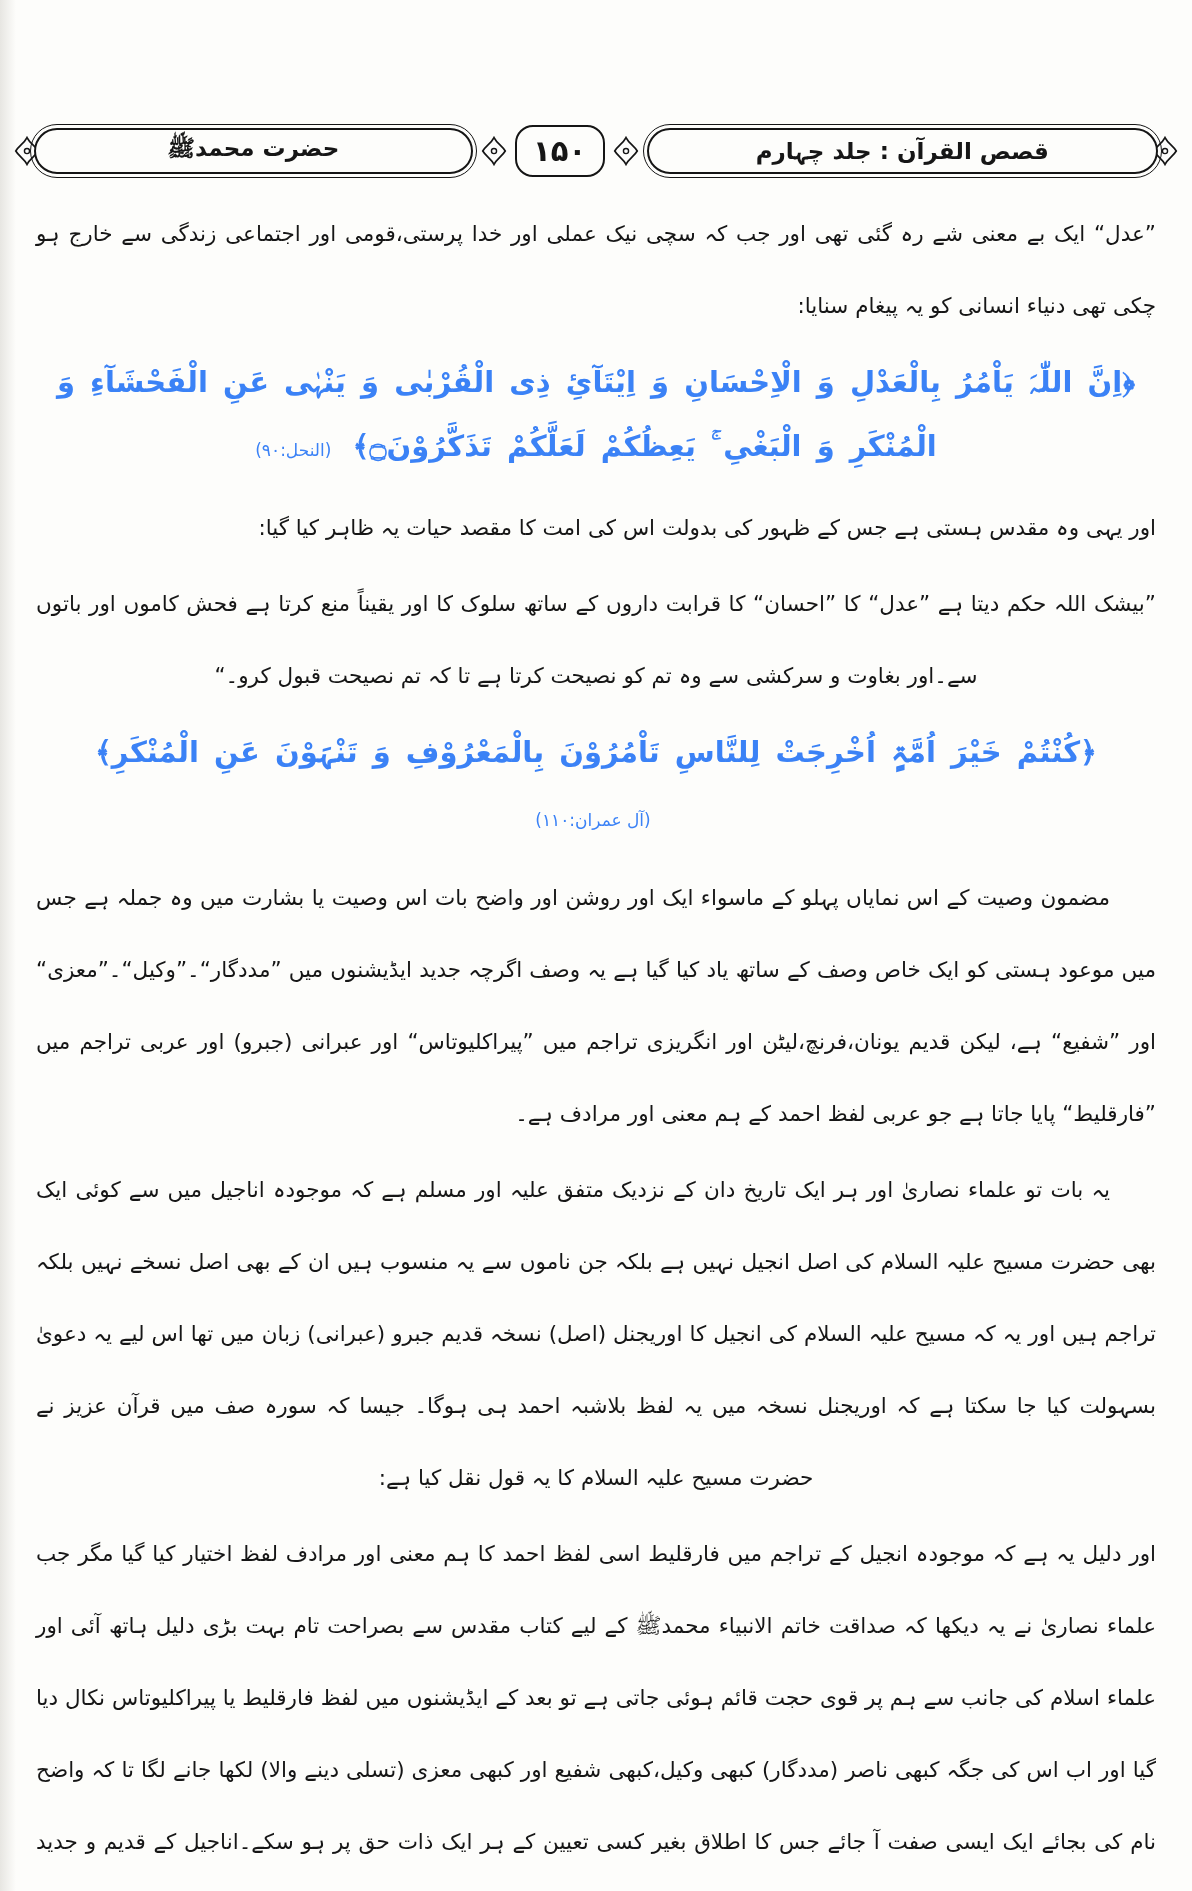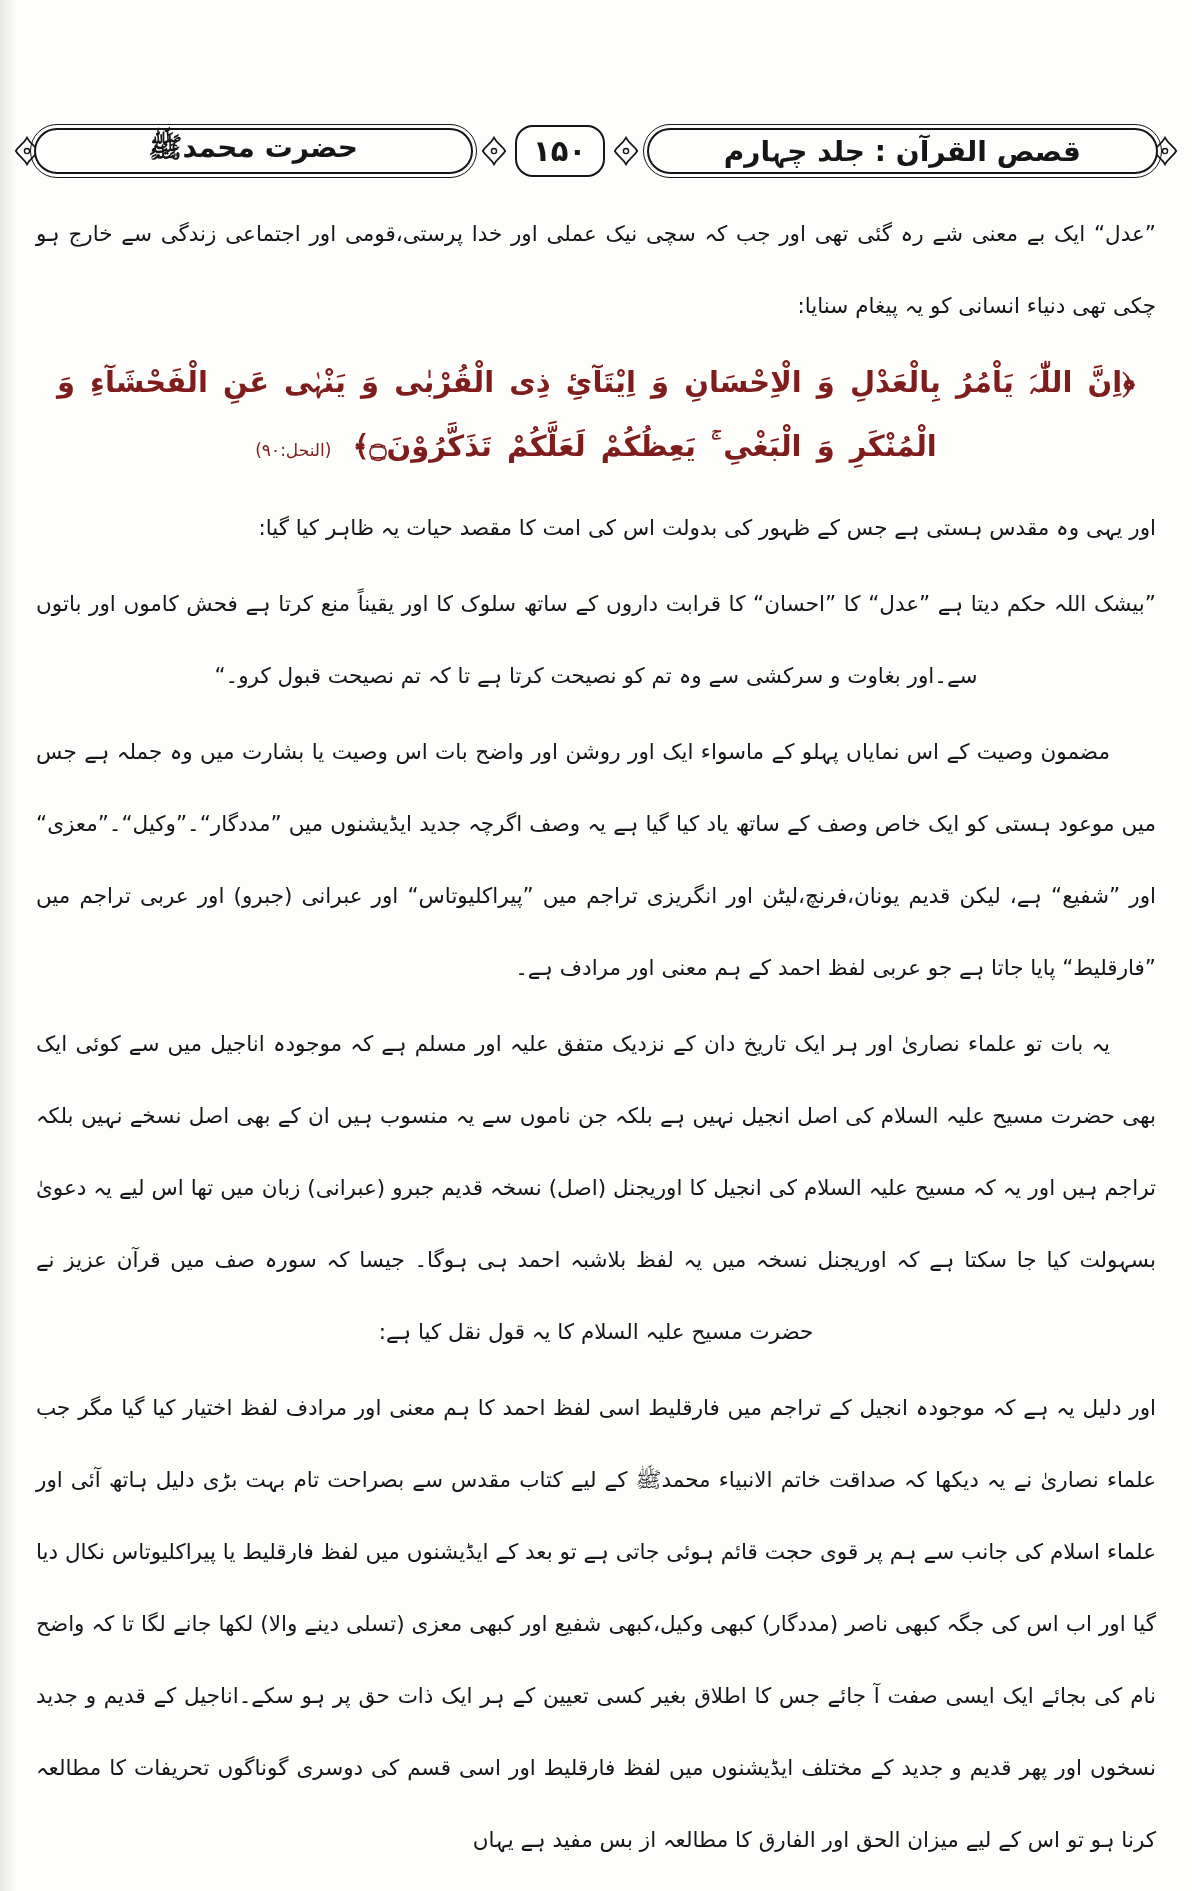--- a/index.html
+++ b/index.html
@@ -40,21 +40,21 @@
     position: relative;
     border: 2px solid #151515;
     outline: 1.5px solid #151515;
     outline-offset: 3px;
     border-radius: 26px;
     height: 42px;
     display: flex;
     align-items: center;
     justify-content: center;
     font-weight: 700;
-    font-size: 28px;
+    font-size: 23px;
     letter-spacing: 0.5px;
     background: #fdfdfb;
     white-space: nowrap;
     padding: 0 35px;
   }
   .cartouche.title-right { flex: 1.2; }
   .cartouche.title-left  { flex: 1.0; }
   .pagenum {
     border: 2px solid #151515;
     border-radius: 18px;
@@ -84,21 +84,21 @@
   }
   .para.indent { text-indent: 46px; }
   .para.centerlast { text-align-last: center; }
   .verse {
     margin: 8px 0 10px 0;
     text-align: center;
     font-size: 29px;
     font-weight: 700;
     line-height: 64px;
     word-spacing: 5px;
-    color: #7f1d1d;
+    color: #3b82f6;
   }
   .verse .ref {
     font-size: 17px;
     font-weight: 400;
     word-spacing: normal;
     letter-spacing: 0;
     margin-right: 6px;
     white-space: nowrap;
   }
 </style>
@@ -149,20 +149,24 @@
 
     <div class="verse">
       <span>﴿اِنَّ اللّٰہَ یَاْمُرُ بِالْعَدْلِ وَ الْاِحْسَانِ وَ اِیْتَآئِ ذِی الْقُرْبٰی وَ یَنْہٰی عَنِ الْفَحْشَآءِ وَ الْمُنْکَرِ وَ الْبَغْیِ ۚ یَعِظُکُمْ لَعَلَّکُمْ تَذَکَّرُوْنَ۝﴾</span>
       <span class="ref">(النحل:۹۰)</span>
     </div>
 
     <p class="para">اور یہی وہ مقدس ہستی ہے جس کے ظہور کی بدولت اس کی امت کا مقصد حیات یہ ظاہر کیا گیا:</p>
 
     <p class="para centerlast">”بیشک اللہ حکم دیتا ہے ”عدل“ کا ”احسان“ کا قرابت داروں کے ساتھ سلوک کا اور یقیناً منع کرتا ہے فحش کاموں اور باتوں سے۔اور بغاوت و سرکشی سے وہ تم کو نصیحت کرتا ہے تا کہ تم نصیحت قبول کرو۔“</p>
 
+    <div class="verse">
+      <span>﴿کُنْتُمْ خَیْرَ اُمَّۃٍ اُخْرِجَتْ لِلنَّاسِ تَاْمُرُوْنَ بِالْمَعْرُوْفِ وَ تَنْہَوْنَ عَنِ الْمُنْکَرِ﴾</span>
+      <span class="ref">(آل عمران:۱۱۰)</span>
+    </div>
 
 
     <p class="para indent">مضمون وصیت کے اس نمایاں پہلو کے ماسواء ایک اور روشن اور واضح بات اس وصیت یا بشارت میں وہ جملہ ہے جس میں موعود ہستی کو ایک خاص وصف کے ساتھ یاد کیا گیا ہے یہ وصف اگرچہ جدید ایڈیشنوں میں ”مددگار“۔”وکیل“۔”معزی“ اور ”شفیع“ ہے، لیکن قدیم یونان،فرنچ،لیٹن اور انگریزی تراجم میں ”پیراکلیوتاس“ اور عبرانی (جبرو) اور عربی تراجم میں ”فارقلیط“ پایا جاتا ہے جو عربی لفظ احمد کے ہم معنی اور مرادف ہے۔</p>
 
     <p class="para indent centerlast">یہ بات تو علماء نصاریٰ اور ہر ایک تاریخ دان کے نزدیک متفق علیہ اور مسلم ہے کہ موجودہ اناجیل میں سے کوئی ایک بھی حضرت مسیح علیہ السلام کی اصل انجیل نہیں ہے بلکہ جن ناموں سے یہ منسوب ہیں ان کے بھی اصل نسخے نہیں بلکہ تراجم ہیں اور یہ کہ مسیح علیہ السلام کی انجیل کا اوریجنل (اصل) نسخہ قدیم جبرو (عبرانی) زبان میں تھا اس لیے یہ دعویٰ بسہولت کیا جا سکتا ہے کہ اوریجنل نسخہ میں یہ لفظ بلاشبہ احمد ہی ہوگا۔ جیسا کہ سورہ صف میں قرآن عزیز نے حضرت مسیح علیہ السلام کا یہ قول نقل کیا ہے:</p>
 
 
     <p class="para">اور دلیل یہ ہے کہ موجودہ انجیل کے تراجم میں فارقلیط اسی لفظ احمد کا ہم معنی اور مرادف لفظ اختیار کیا گیا مگر جب علماء نصاریٰ نے یہ دیکھا کہ صداقت خاتم الانبیاء محمدﷺ کے لیے کتاب مقدس سے بصراحت تام بہت بڑی دلیل ہاتھ آئی اور علماء اسلام کی جانب سے ہم پر قوی حجت قائم ہوئی جاتی ہے تو بعد کے ایڈیشنوں میں لفظ فارقلیط یا پیراکلیوتاس نکال دیا گیا اور اب اس کی جگہ کبھی ناصر (مددگار) کبھی وکیل،کبھی شفیع اور کبھی معزی (تسلی دینے والا) لکھا جانے لگا تا کہ واضح نام کی بجائے ایک ایسی صفت آ جائے جس کا اطلاق بغیر کسی تعیین کے ہر ایک ذات حق پر ہو سکے۔اناجیل کے قدیم و جدید نسخوں اور پھر قدیم و جدید کے مختلف ایڈیشنوں میں لفظ فارقلیط اور اسی قسم کی دوسری گوناگوں تحریفات کا مطالعہ کرنا ہو تو اس کے لیے میزان الحق اور الفارق کا مطالعہ از بس مفید ہے یہاں</p>
 
   </main>

